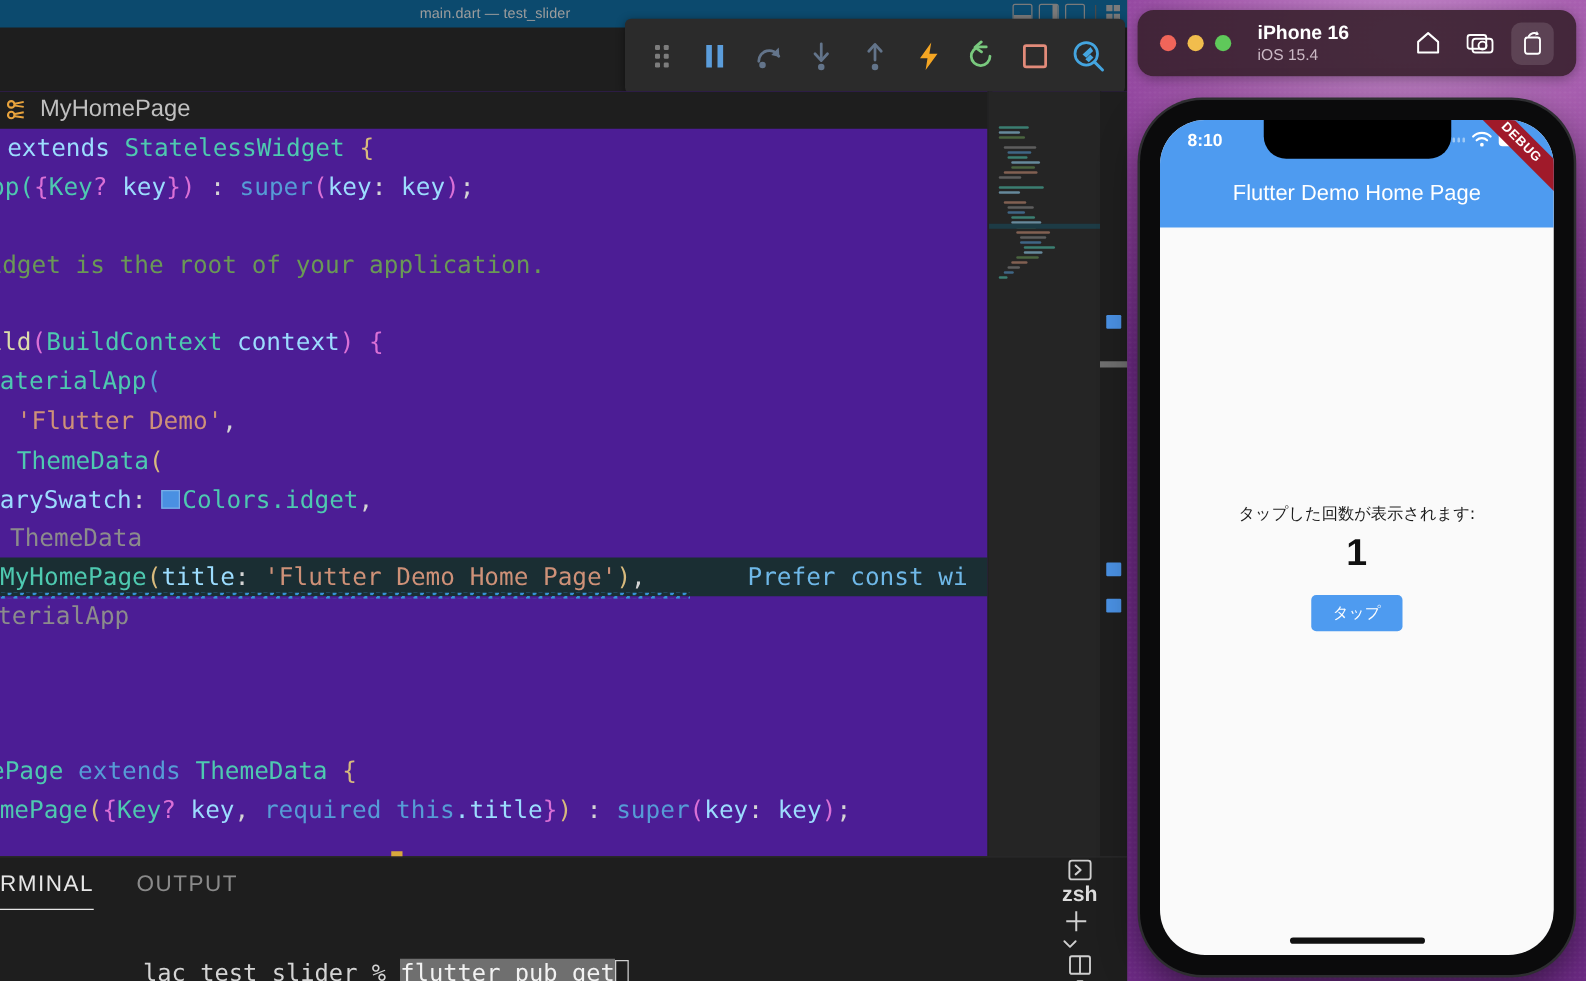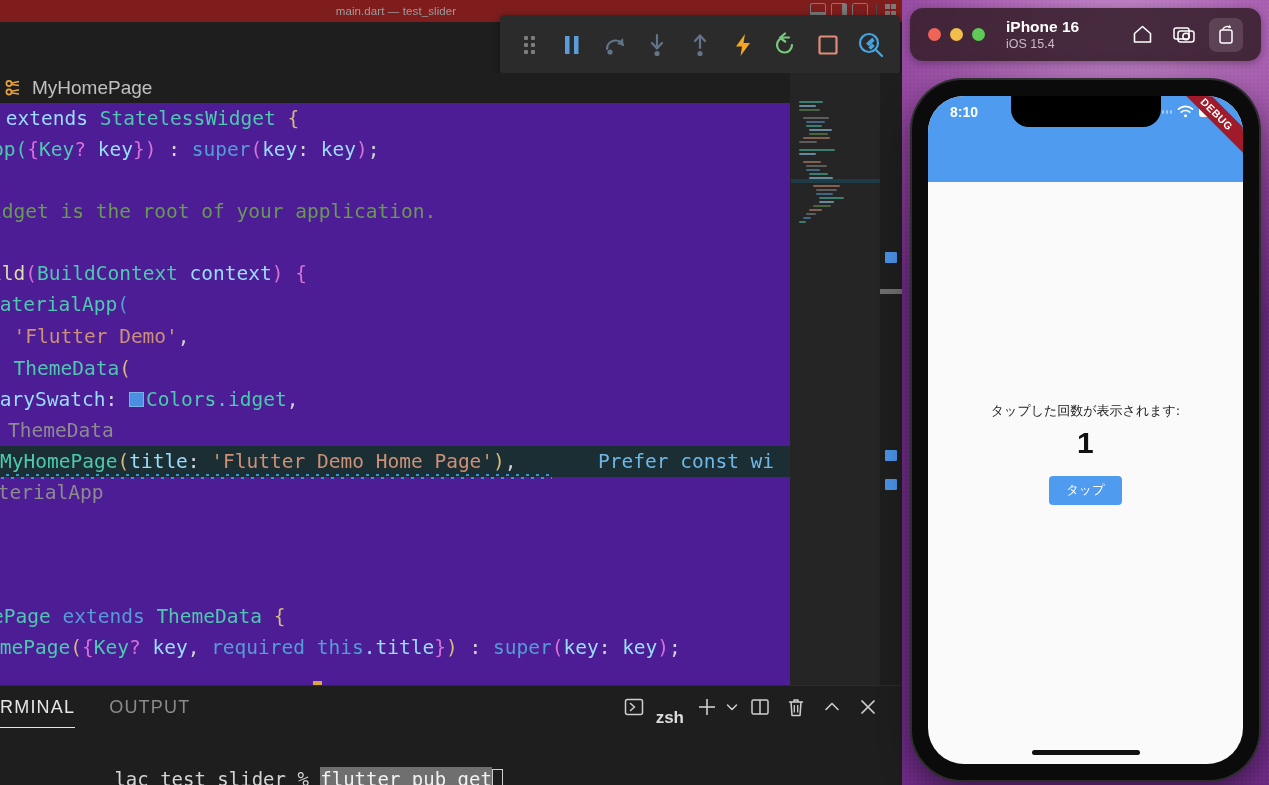--- a/index.html
+++ b/index.html
@@ -8,21 +8,21 @@
     background:#1e1e1e;
     font-family:"Liberation Sans","DejaVu Sans",sans-serif;
     -webkit-font-smoothing:antialiased;
   }
   .root{position:relative;width:1269px;height:785px;}
 
   
   .vscode{position:absolute;left:0;top:0;width:902px;height:785px;background:#1e1e1e;overflow:hidden;}
 
   
-  .titlebar{position:absolute;left:0;top:0;width:902px;height:22px;background:#7f1d1d;
+  .titlebar{position:absolute;left:0;top:0;width:902px;height:22px;background:#0c4a6e;
     display:flex;align-items:center;justify-content:center;}
   .titlebar-text{font-size:11.5px;color:#9d9d9d;letter-spacing:.1px;
     position:absolute;left:0;right:0;text-align:center;margin-left:-110px;}
   .win-layout-icons{position:absolute;right:6px;top:3px;display:flex;align-items:center;gap:5px;}
   .lay-ic{width:14px;height:12px;border:1.4px solid #7a7a7a;border-radius:2px;position:relative;}
   .lay-ic.b::after{content:"";position:absolute;left:0;right:0;bottom:0;height:4px;background:#7a7a7a;}
   .lay-ic.r::after{content:"";position:absolute;right:0;top:0;bottom:0;width:4px;background:#7a7a7a;}
   .lay-sep{width:1px;height:12px;background:#4a4a4a;margin:0 3px;}
   .lay-grid{display:grid;grid-template-columns:5px 5px;grid-template-rows:5px 5px;gap:1.5px;}
   .lay-grid i{background:#7a7a7a;display:block;}
@@ -85,21 +85,21 @@
   .rthumb{position:absolute;left:0;width:22px;height:5px;background:#6e6e6e;}
 
   
   .panel{position:absolute;left:0;top:685px;width:902px;height:100px;background:#1e1e1e;
     border-top:1px solid #2b2b2b;}
   .paneltabs{position:absolute;left:0;top:0;height:42px;display:flex;align-items:center;}
   .ptab{font-size:18px;letter-spacing:1.2px;color:#8a8a8a;position:relative;height:42px;
     display:flex;align-items:center;}
   .ptab.active{color:#e6e6e6;}
   .ptab.active::after{content:"";position:absolute;left:0;right:0;bottom:0;height:1.5px;background:#e6e6e6;}
-  .panelicons{position:absolute;right:16px;top:0;height:42px;display:flex;align-items:flex-end;gap:0px;}
+  .panelicons{position:absolute;right:16px;top:0;height:42px;display:flex;align-items:flex-start;gap:0px;flex-direction:column;}
   .pic{height:42px;display:flex;align-items:center;justify-content:center;padding:0 8px;}
   .zsh-label{font-size:17px;color:#dcdcdc;margin-left:4px;margin-right:8px;font-weight:600;}
   .termbody{position:absolute;left:0;top:42px;right:0;bottom:0;
     font-family:"DejaVu Sans Mono","Liberation Mono",monospace;font-size:19px;color:#d4d4d4;}
   .termline{position:absolute;left:0;top:18px;white-space:pre;}
   .cmdsel{background:#6f6f6f;color:#f2f2f2;padding:1px 0;}
   .tcursor{display:inline-block;width:11px;height:21px;border:1.5px solid #cfcfcf;
     vertical-align:-4px;box-sizing:border-box;}
 
   
@@ -422,20 +422,23 @@
               <i style="height:4px;"></i>
           </span>
           <svg width="17" height="13" viewBox="0 0 17 13">
               <path d="M1.5 4.2 A10 10 0 0 1 15.5 4.2" fill="none" stroke="#fff" stroke-width="1.7" stroke-linecap="round"></path>
               <path d="M4.3 7.2 A6 6 0 0 1 12.7 7.2" fill="none" stroke="#fff" stroke-width="1.7" stroke-linecap="round"></path>
               <circle cx="8.5" cy="10.7" r="1.5" fill="#fff"></circle>
             </svg>
           <span class="battery"></span>
         </span>
       </div>
+      <div class="appbar-title">
+        <span>Flutter Demo Home Page</span>
+      </div>
       <div class="debug-ribbon">
         <span>DEBUG</span>
       </div>
       <div class="body-content">
         <div class="cnt-label">タップした回数が表示されます:</div>
         <div class="cnt-num">1</div>
         <div class="tap-btn">タップ</div>
       </div>
       <div class="home-ind"></div>
     </div>

